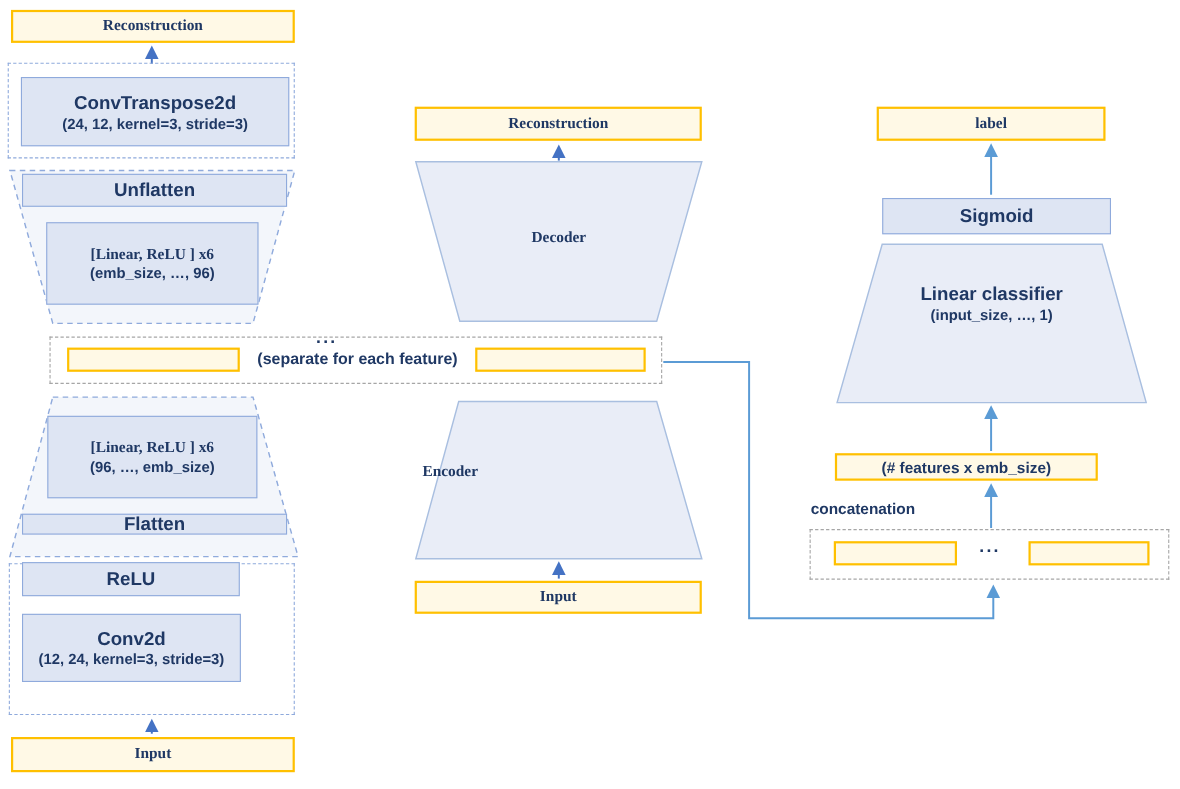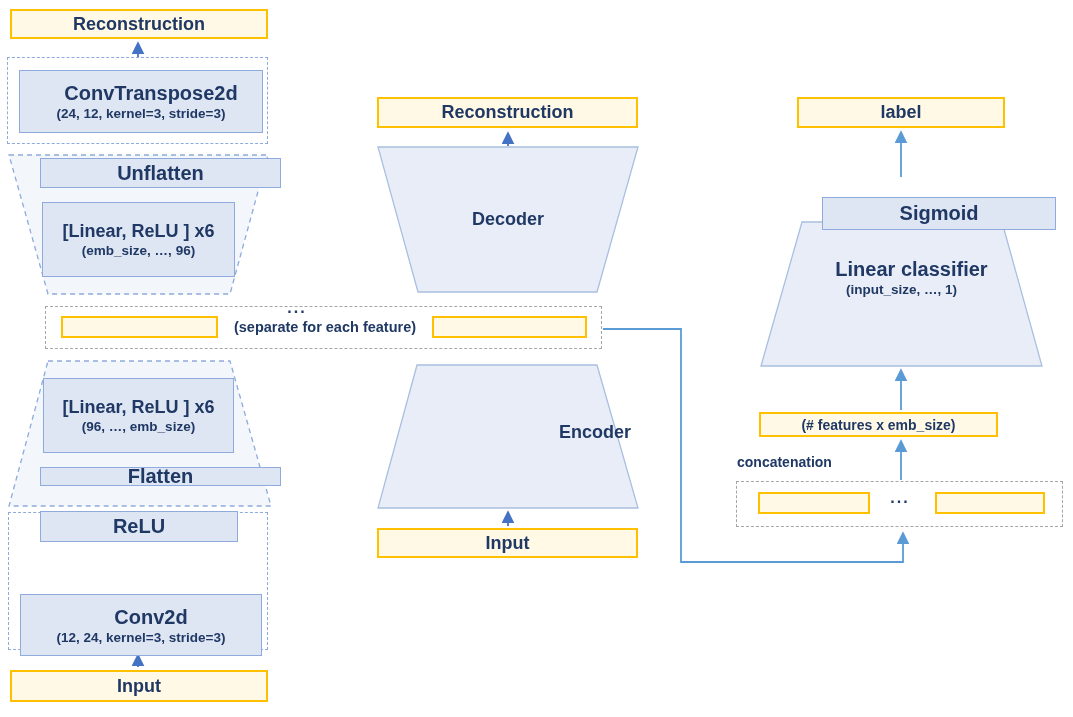--- a/index.html
+++ b/index.html
@@ -7,22 +7,22 @@
     position:relative;width:1073px;height:717px;background:#ffffff;overflow:hidden;
     font-family:"Liberation Sans",sans-serif;color:#1F3864;
   }
   .layer{position:absolute;left:0;top:0;}
   .abs{position:absolute;box-sizing:border-box;}
   .ctr{display:flex;flex-direction:column;align-items:center;justify-content:center;text-align:center;}
   .ybox{background:#FFF9E6;border:2px solid #FFC000;}
   .bbox{background:#DEE5F3;border:1px solid #8FAADC;}
   .dash-blue{border:1.5px dashed #8FAADC;}
   .dash-gray{border:1.5px dashed #A6A6A6;}
-  .t18{font-size:18px;font-weight:600;}
-  .t17{font-size:20px;font-weight:600;margin-left:20px;}
+  .t18{font-size:14px;font-weight:600;font-family:Liberation Serif, serif;}
+  .t17{font-size:17px;font-weight:600;}
   .t14{font-size:14px;font-weight:600;}
   .params{font-size:13.5px;font-weight:600;margin-top:1px;}
   .dots{font-size:16px;font-weight:700;letter-spacing:2px;text-align:center;}
   .trap{fill:#E9EDF7;stroke:#A9BFE0;stroke-width:1.3;}
   .trapd{fill:#F3F6FB;stroke:#8FAADC;stroke-width:1.3;stroke-dasharray:5 4;}
   .arrow-dark{stroke:#4472C4;stroke-width:1.8;fill:none;}
   .arrow-light{stroke:#5B9BD5;stroke-width:1.8;fill:none;}
 </style>
 </head>
 <body>
@@ -80,38 +80,38 @@
 
   <div class="abs bbox ctr" style="left:43px;top:378px;width:191px;height:75px">
     <div class="t18">[Linear, ReLU ] x6</div>
     <div class="params">(96, …, emb_size)</div>
   </div>
 
   <div class="abs bbox ctr t17" style="left:20px;top:467px;width:241px;height:19px">Flatten</div>
 
   <div class="abs dash-blue" style="left:8px;top:512px;width:260px;height:138px"></div>
   <div class="abs bbox ctr t17" style="left:20px;top:511px;width:198px;height:31px">ReLU</div>
-  <div class="abs bbox ctr" style="left:20px;top:594px;width:242px;height:62px">
+  <div class="abs bbox ctr" style="left:20px;top:558px;width:199px;height:62px">
     <div class="t17">Conv2d</div>
     <div class="params">(12, 24, kernel=3, stride=3)</div>
   </div>
 
   <div class="abs ybox ctr t18" style="left:10px;top:670px;width:258px;height:32px">Input</div>
 
   <div class="abs ybox ctr t18" style="left:377px;top:97px;width:261px;height:31px">Reconstruction</div>
 
   <div class="abs t18" style="left:378px;top:209px;width:260px;text-align:center">Decoder</div>
 
-  <div class="abs t18" style="left:370px;top:422px;width:261px;text-align:right">Encoder</div>
+  <div class="abs t18" style="left:384px;top:422px;width:261px;text-align:left">Encoder</div>
 
   <div class="abs ybox ctr t18" style="left:377px;top:528px;width:261px;height:30px">Input</div>
 
   <div class="abs ybox ctr t18" style="left:797px;top:97px;width:208px;height:31px">label</div>
 
-  <div class="abs bbox ctr t17" style="left:802px;top:197px;width:234px;height:33px">Sigmoid</div>
+  <div class="abs bbox ctr t17" style="left:802px;top:180px;width:208px;height:33px">Sigmoid</div>
 
   <div class="abs ctr" style="left:761px;top:258px;width:281px">
     <div class="t17">Linear classifier</div>
     <div class="params">(input_size, …, 1)</div>
   </div>
 
   <div class="abs ybox ctr t14" style="left:759px;top:412px;width:239px;height:25px">(# features x emb_size)</div>
 
   <div class="abs t14" style="left:737px;top:454px;width:160px">concatenation</div>
 

